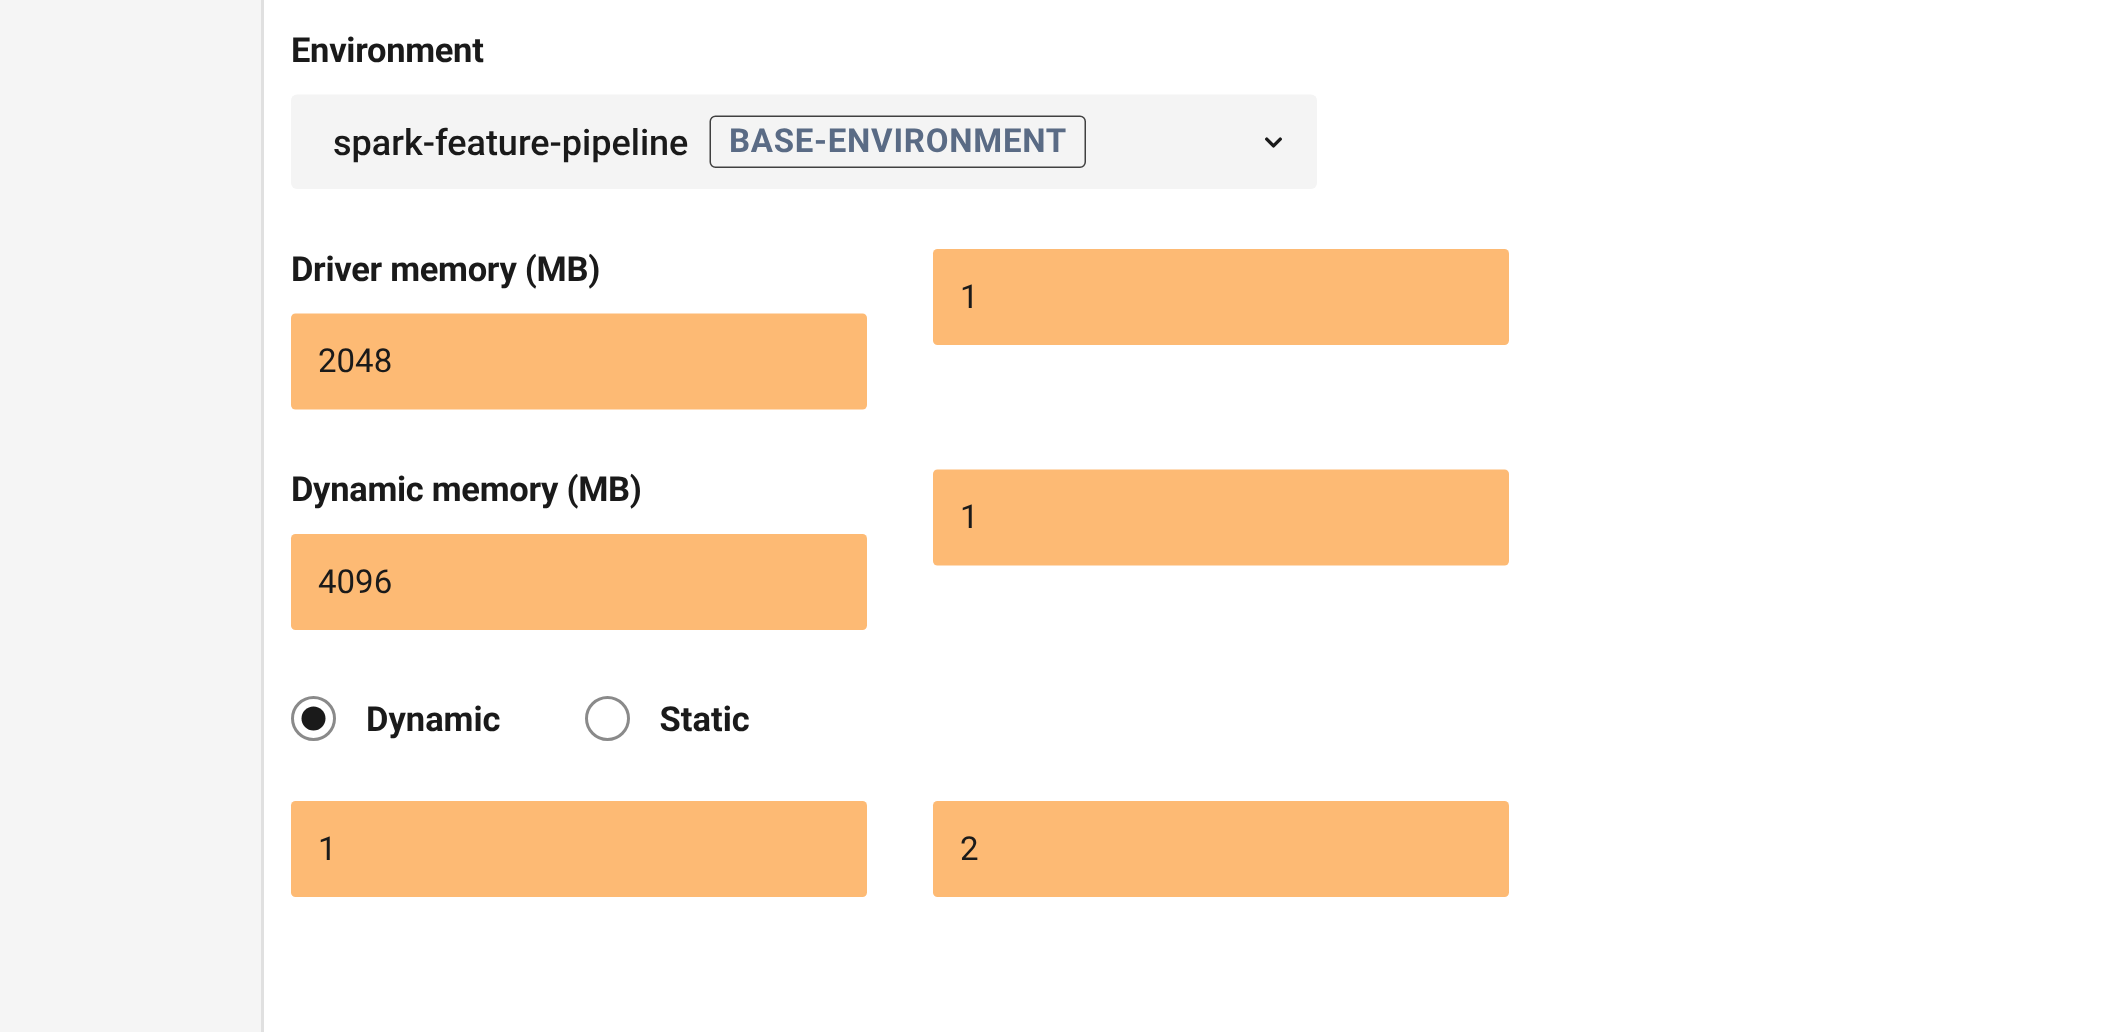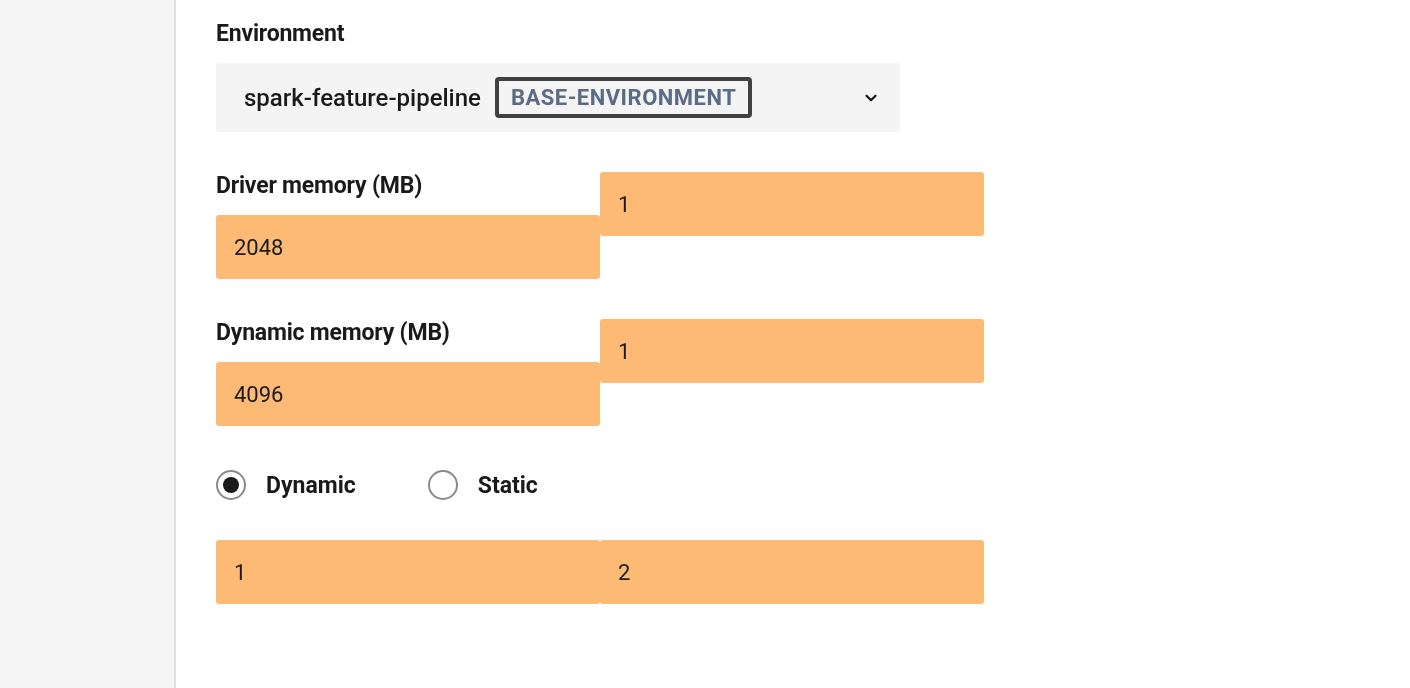--- a/index.html
+++ b/index.html
@@ -17,21 +17,21 @@
       display: flex;
     }
     .left-rail {
       width: 176px;
       height: 100%;
       background: #f5f5f5;
       border-right: 2px solid #e0e0e0;
       flex-shrink: 0;
     }
     .main {
-      padding: 20px 40px 40px 40px;
+      padding: 20px 40px 40px 18px;
       flex: 1;
     }
     .section-label {
       font-size: 23px;
       font-weight: 700;
       color: #1a1a1a;
       margin-bottom: 16px;
       letter-spacing: -0.2px;
     }
     .env-select {
@@ -45,38 +45,39 @@
       min-width: 684px;
       text-align: right;
     }
     .env-select .env-name {
       font-size: 24px;
       color: #1a1a1a;
       font-weight: 500;
     }
     .env-badge {
       display: inline-block;
-      border: 4px solid #404040;
+      border: 1px solid #404040;
       color: #5a6b85;
       font-weight: 700;
       font-size: 22px;
       letter-spacing: 0.5px;
       padding: 4px 12px;
       border-radius: 4px;
     }
     .env-select .chevron {
       margin-left: auto;
       width: 18px;
       height: 18px;
       display: flex;
       align-items: center;
       justify-content: center;
     }
     .row {
       display: flex;
+      gap: 44px;
       margin-top: 40px;
     }
     .field {
       width: 384px;
     }
     .field-label {
       font-size: 23px;
       font-weight: 700;
       color: #1a1a1a;
       margin-bottom: 16px;
@@ -88,21 +89,21 @@
       border: none;
       border-radius: 3px;
       padding: 18px 18px;
       font-size: 22px;
       color: #1a1a1a;
       font-family: inherit;
       height: 64px;
     }
     .radio-row {
       display: flex;
-      gap: 72px;
+      gap: 56px;
       margin-top: 44px;
       align-items: center;
     }
     .radio-option {
       display: flex;
       align-items: center;
       gap: 20px;
       cursor: pointer;
     }
     .radio-circle {

